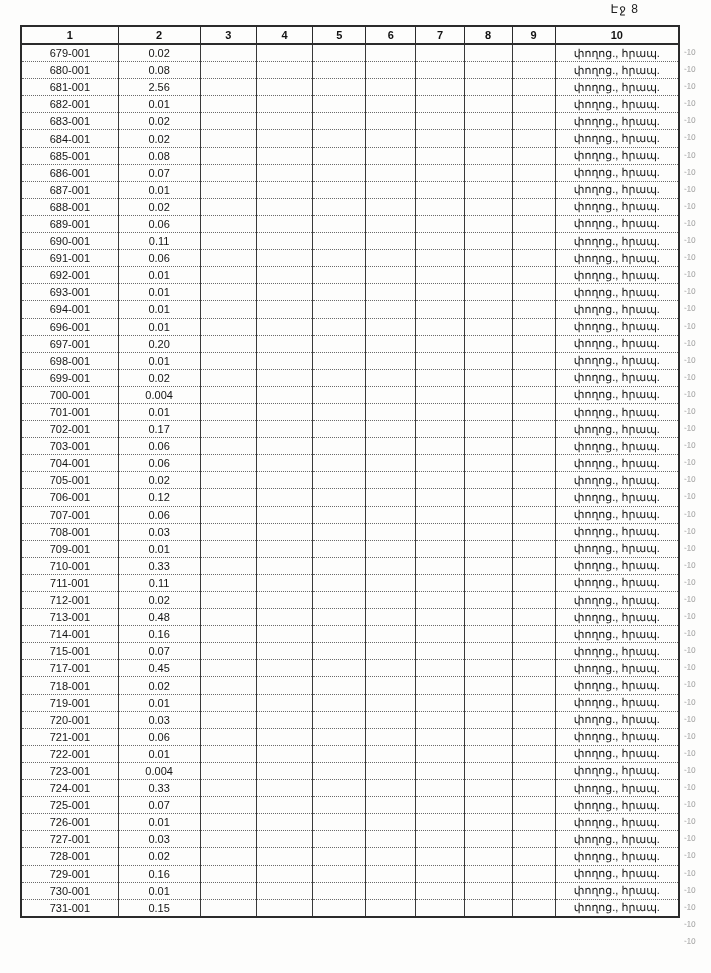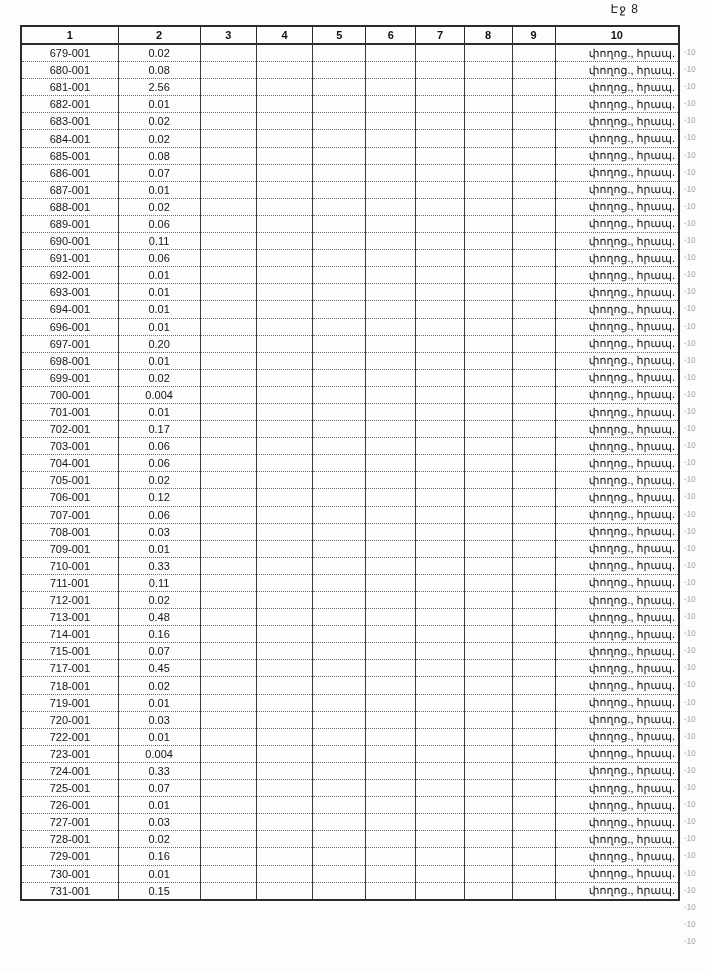--- a/index.html
+++ b/index.html
@@ -63,21 +63,21 @@
   table.doc-table col.c3  { width: 55px; }
   table.doc-table col.c4  { width: 55px; }
   table.doc-table col.c5  { width: 52px; }
   table.doc-table col.c6  { width: 49px; }
   table.doc-table col.c7  { width: 47px; }
   table.doc-table col.c8  { width: 47px; }
   table.doc-table col.c9  { width: 42px; }
   table.doc-table col.c10 { width: 121px; }
   td.cell-id    { text-align: center; }
   td.cell-value { text-align: center; margin-left: 46px; }
-  td.cell-usage { text-align: right; padding-left: 6px; }
+  td.cell-usage { text-align: center; padding-left: 6px; }
   #margin-marks {
     position: absolute;
     left: 684px;
     top: 44px;
     width: 24px;
   }
   #margin-marks .mark {
     height: 17.1px;
     line-height: 17.1px;
     font-size: 8px;
@@ -594,20 +594,32 @@
           <td class="cell-empty"></td>
           <td class="cell-empty"></td>
           <td class="cell-empty"></td>
           <td class="cell-empty"></td>
           <td class="cell-empty"></td>
           <td class="cell-empty"></td>
           <td class="cell-empty"></td>
           <td class="cell-usage">փողոց., հրապ.</td>
         </tr>
         <tr>
+          <td class="cell-id">721-001</td>
+          <td class="cell-value">0.06</td>
+          <td class="cell-empty"></td>
+          <td class="cell-empty"></td>
+          <td class="cell-empty"></td>
+          <td class="cell-empty"></td>
+          <td class="cell-empty"></td>
+          <td class="cell-empty"></td>
+          <td class="cell-empty"></td>
+          <td class="cell-usage">փողոց., հրապ.</td>
+        </tr>
+        <tr>
           <td class="cell-id">722-001</td>
           <td class="cell-value">0.01</td>
           <td class="cell-empty"></td>
           <td class="cell-empty"></td>
           <td class="cell-empty"></td>
           <td class="cell-empty"></td>
           <td class="cell-empty"></td>
           <td class="cell-empty"></td>
           <td class="cell-empty"></td>
           <td class="cell-usage">փողոց., հրապ.</td>

